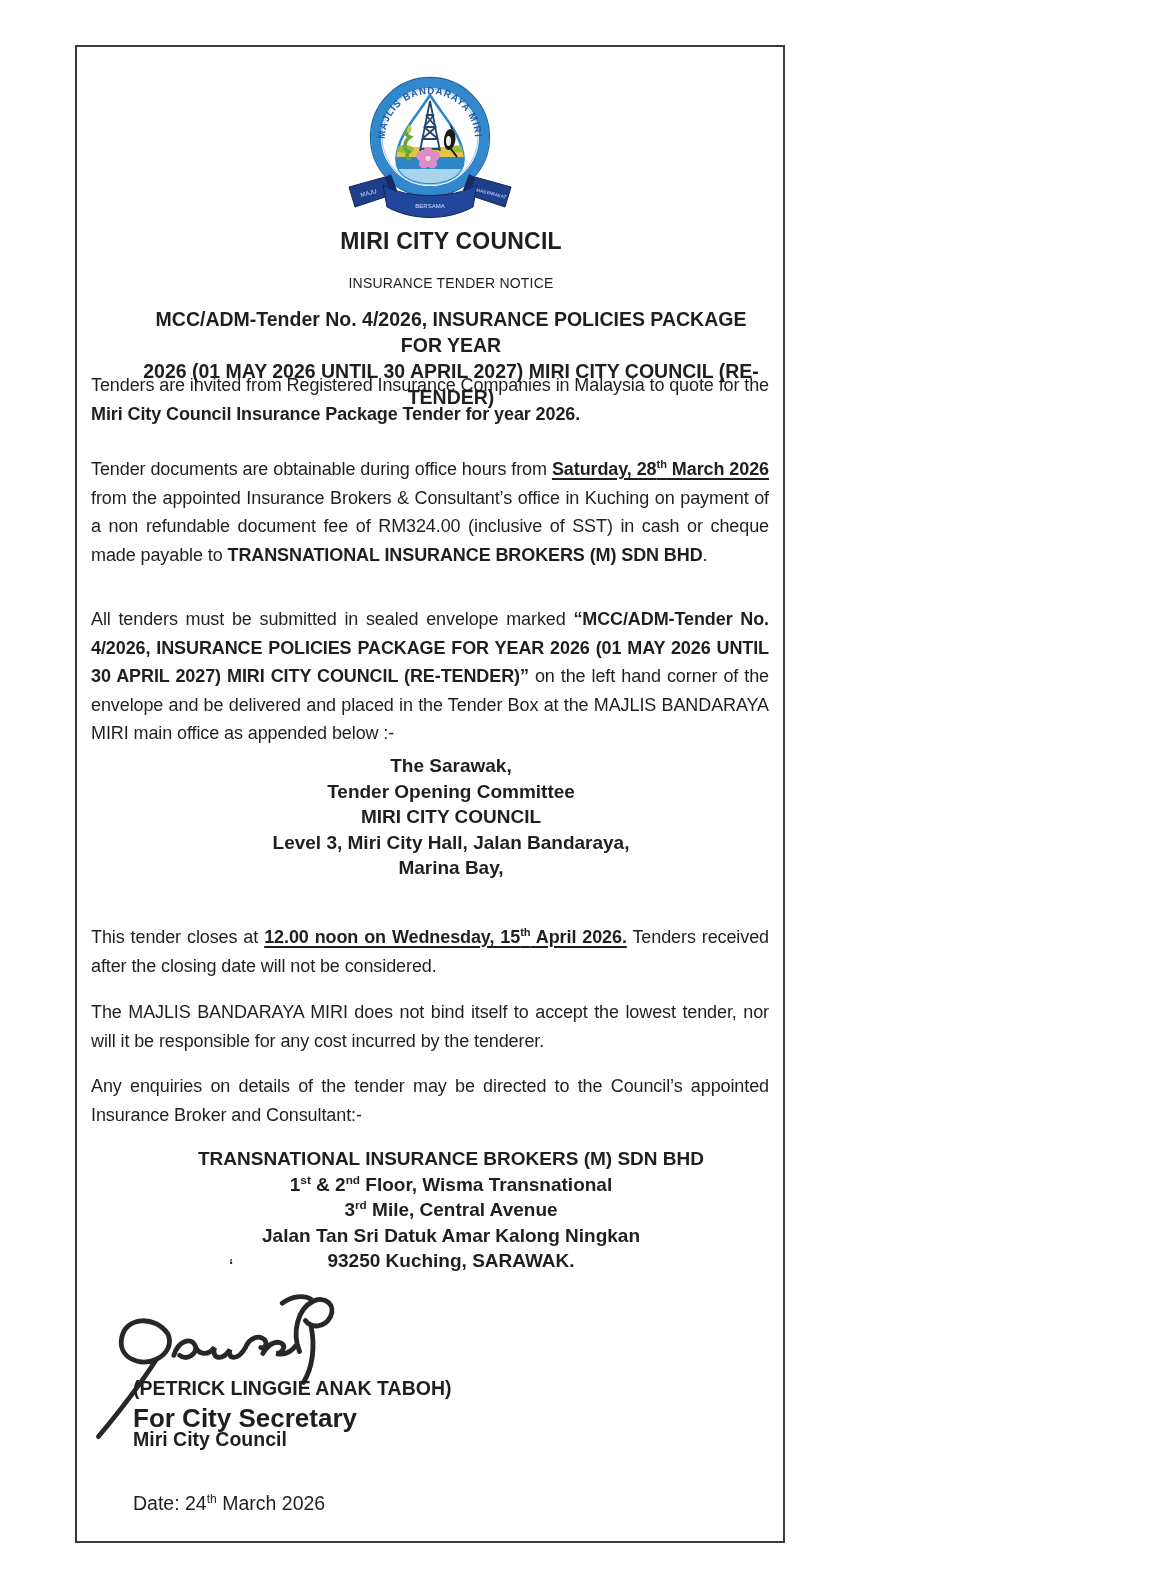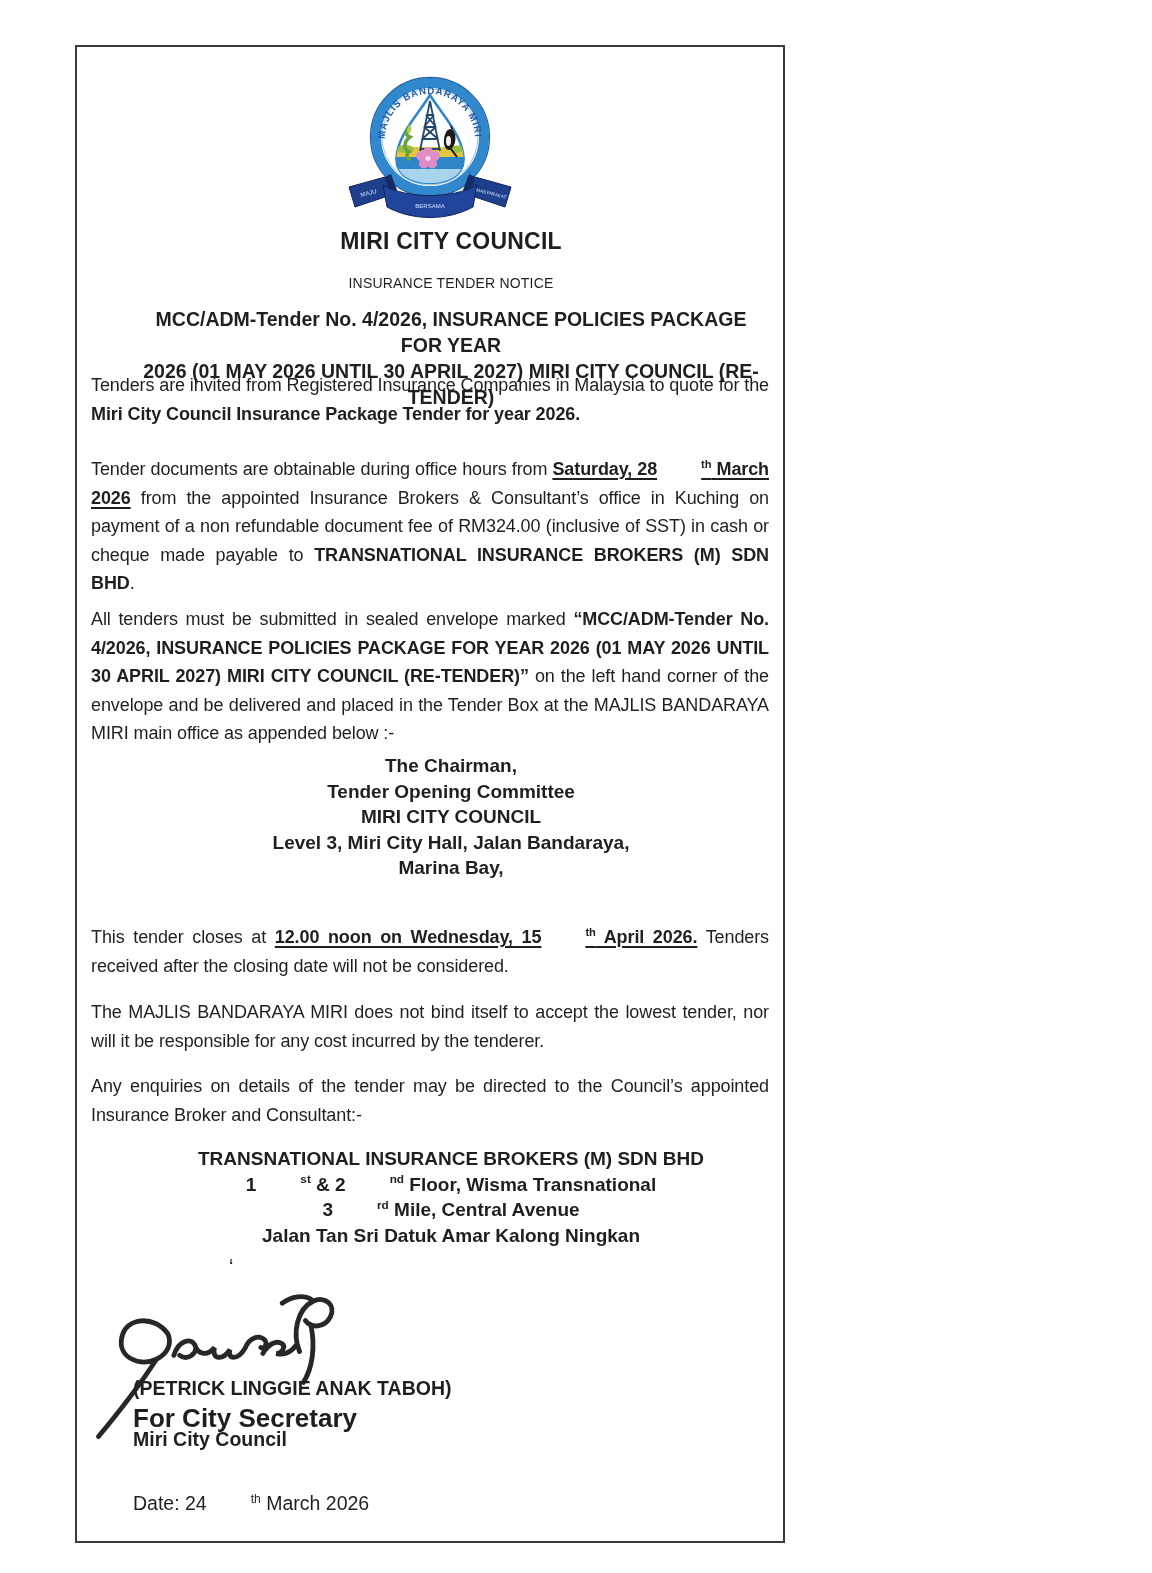--- a/index.html
+++ b/index.html
@@ -9,21 +9,21 @@
   }
   .frame{
     position:absolute;left:75px;top:45px;width:710px;height:1498px;
     border:2px solid #3b3b3b;box-sizing:border-box;background:#fff;
   }
   .blk{position:absolute;left:14px;right:14px;margin-left:42px;}
   .center{text-align:center;}
   .justify{text-align:justify;}
   .b,.b span{font-weight:bold;}
   .u{text-decoration:underline;text-decoration-thickness:2px;text-underline-offset:3px;}
-  .sup{font-size:.62em;vertical-align:super;line-height:0;padding-left:44px;}
+  .sup{font-size:.62em;vertical-align:super;line-height:0;}
   .logo-wrap{position:absolute;left:50%;top:26px;transform:translateX(-50%);}
   .org-name{top:181px;font-size:23px;font-weight:bold;letter-spacing:.2px;}
   .title-line{top:228px;font-size:14px;letter-spacing:.2px;}
   .subtitle{top:259px;font-size:19.5px;font-weight:bold;line-height:26px;}
   .body-par{font-size:18px;line-height:28.5px;letter-spacing:-.1px;margin:0;}
   .p1{top:324px;}
   .p2{top:408px;}
   .p3{top:558px;}
   .addr{top:706px;font-size:19px;font-weight:bold;line-height:25.5px;}
   .p4{top:876px;}
@@ -115,36 +115,37 @@
     <div class="blk center subtitle">
       <div>MCC/ADM-Tender No. 4/2026, INSURANCE POLICIES PACKAGE FOR YEAR</div>
       <div>2026 (01 MAY 2026 UNTIL 30 APRIL 2027) MIRI CITY COUNCIL (RE-TENDER)</div>
     </div>
 
     <p class="blk justify body-par p1"><span>Tenders are invited from Registered Insurance Companies in Malaysia to quote for the </span><span class="b">Miri City Council Insurance Package Tender for year 2026.</span></p>
     <p class="blk justify body-par p2"><span>Tender documents are obtainable during office hours from </span><span class="u"><span class="b">Saturday, 28</span><span class="b sup">th</span><span class="b"> March 2026</span></span><span> from the appointed Insurance Brokers &amp; Consultant’s office in Kuching on payment of a non refundable document fee of RM324.00 (inclusive of SST) in cash or cheque made payable to </span><span class="b">TRANSNATIONAL INSURANCE BROKERS (M) SDN BHD</span><span>.</span></p>
     <p class="blk justify body-par p3"><span>All tenders must be submitted in sealed envelope marked </span><span class="b">“MCC/ADM-Tender No. 4/2026, INSURANCE POLICIES PACKAGE FOR YEAR 2026 (01 MAY 2026 UNTIL 30 APRIL 2027) MIRI CITY COUNCIL (RE-TENDER)”</span><span> on the left hand corner of the envelope and be delivered and placed in the Tender Box at the MAJLIS BANDARAYA MIRI main office as appended below :-</span></p>
 
     <div class="blk center addr">
-      <div>The Chairman,</div>
+      <div>The Sarawak,</div>
       <div>Tender Opening Committee</div>
       <div>MIRI CITY COUNCIL</div>
       <div>Level 3, Miri City Hall, Jalan Bandaraya,</div>
       <div>Marina Bay,</div>
     </div>
 
     <p class="blk justify body-par p4"><span>This tender closes at </span><span class="u"><span class="b">12.00 noon on Wednesday, 15</span><span class="b sup">th</span><span class="b"> April 2026.</span></span><span> Tenders received after the closing date will not be considered.</span></p>
     <p class="blk justify body-par p5"><span>The MAJLIS BANDARAYA MIRI does not bind itself to accept the lowest tender, nor will it be responsible for any cost incurred by the tenderer.</span></p>
     <p class="blk justify body-par p6"><span>Any enquiries on details of the tender may be directed to the Council’s appointed Insurance Broker and Consultant:-</span></p>
 
     <div class="blk center broker">
       <div>TRANSNATIONAL INSURANCE BROKERS (M) SDN BHD</div>
       <div><span>1</span><span class="sup">st</span><span> &amp; 2</span><span class="sup">nd</span><span> Floor, Wisma Transnational</span></div>
       <div><span>3</span><span class="sup">rd</span><span> Mile, Central Avenue</span></div>
       <div>Jalan Tan Sri Datuk Amar Kalong Ningkan</div>
+      <div>93250 Kuching, SARAWAK.</div>
     </div>
 
     <span class="artifact">‘</span>
 
     <svg class="signature-svg" width="290" height="150" viewBox="0 0 300 150">
       <g fill="none" stroke="#151515" stroke-width="5" stroke-linecap="round" opacity=".92">
         <path d="M88,42 C74,22 44,24 40,46 C36,66 58,76 76,68 C88,62 92,52 88,42 M76,68 C58,96 36,124 16,148"></path>
         <path d="M94,64 C98,50 112,44 116,54 C119,62 108,70 100,64 M116,54 C118,62 128,66 136,56 C133,68 144,70 152,58 C149,68 160,70 168,56 C172,46 182,42 188,48 C191,52 188,58 184,56"></path>
         <path d="M186,62 C192,52 200,48 206,52 C210,55 206,62 200,62 C206,64 214,62 220,54 M224,60 C216,40 222,16 238,8 C250,2 262,12 256,24 C250,36 236,36 230,28 M236,34 C240,54 238,76 228,92"></path>
         <path d="M206,10 C216,3 228,1 236,6"></path>

